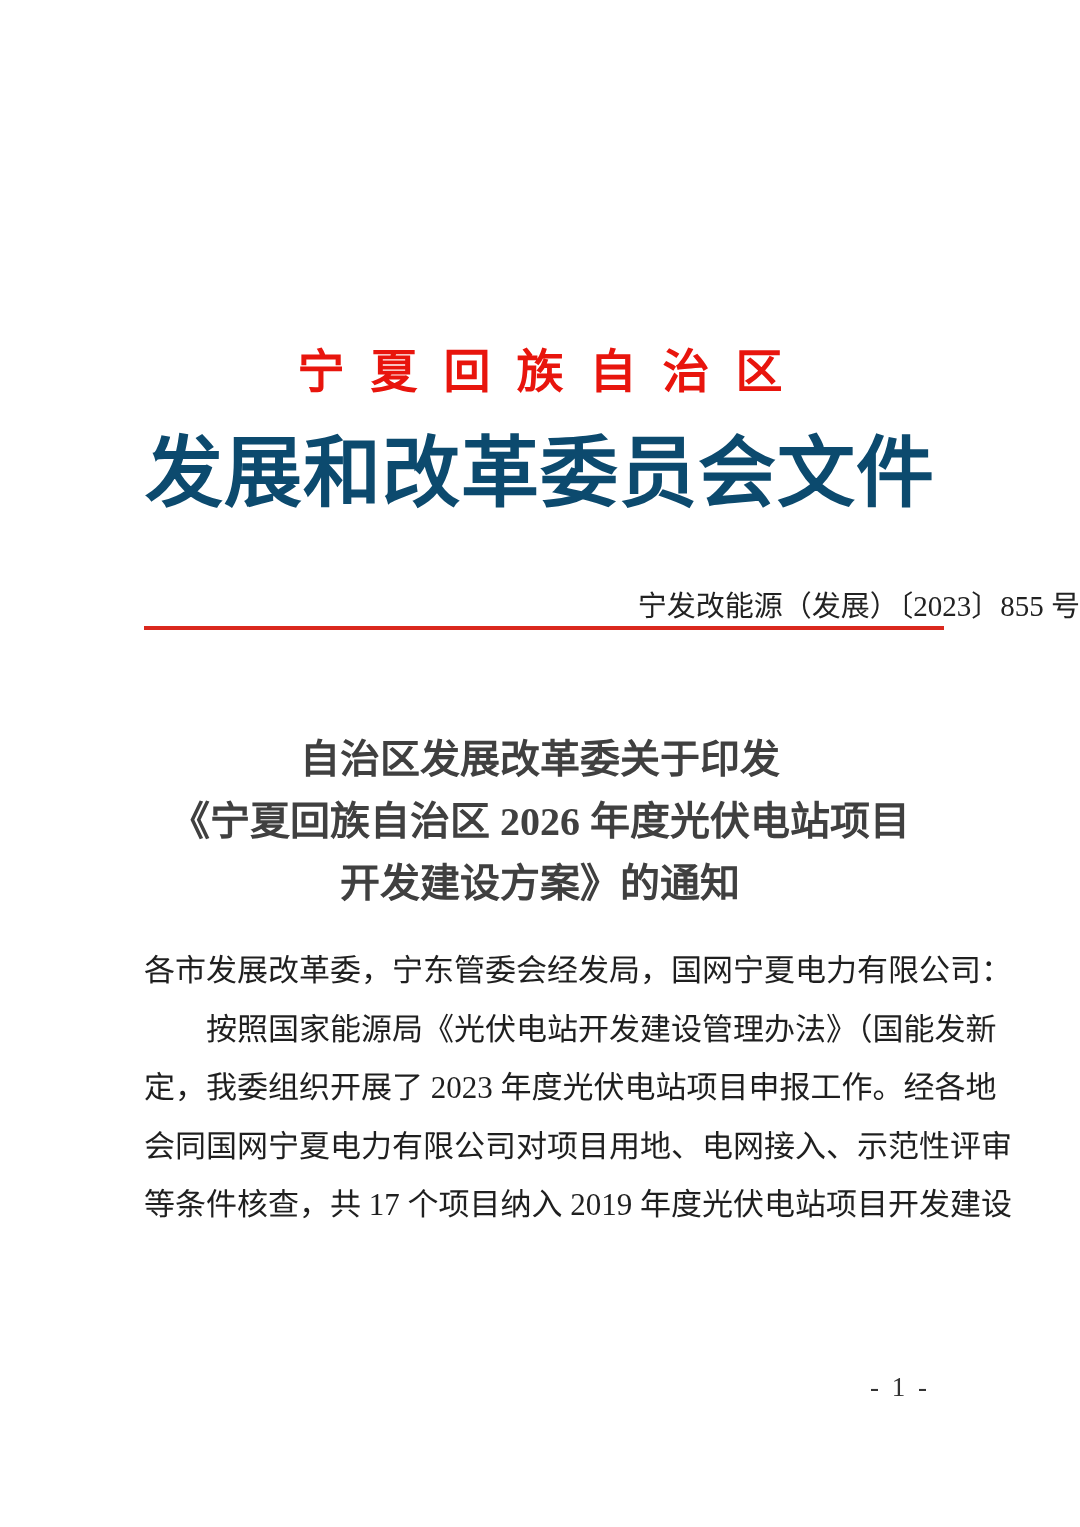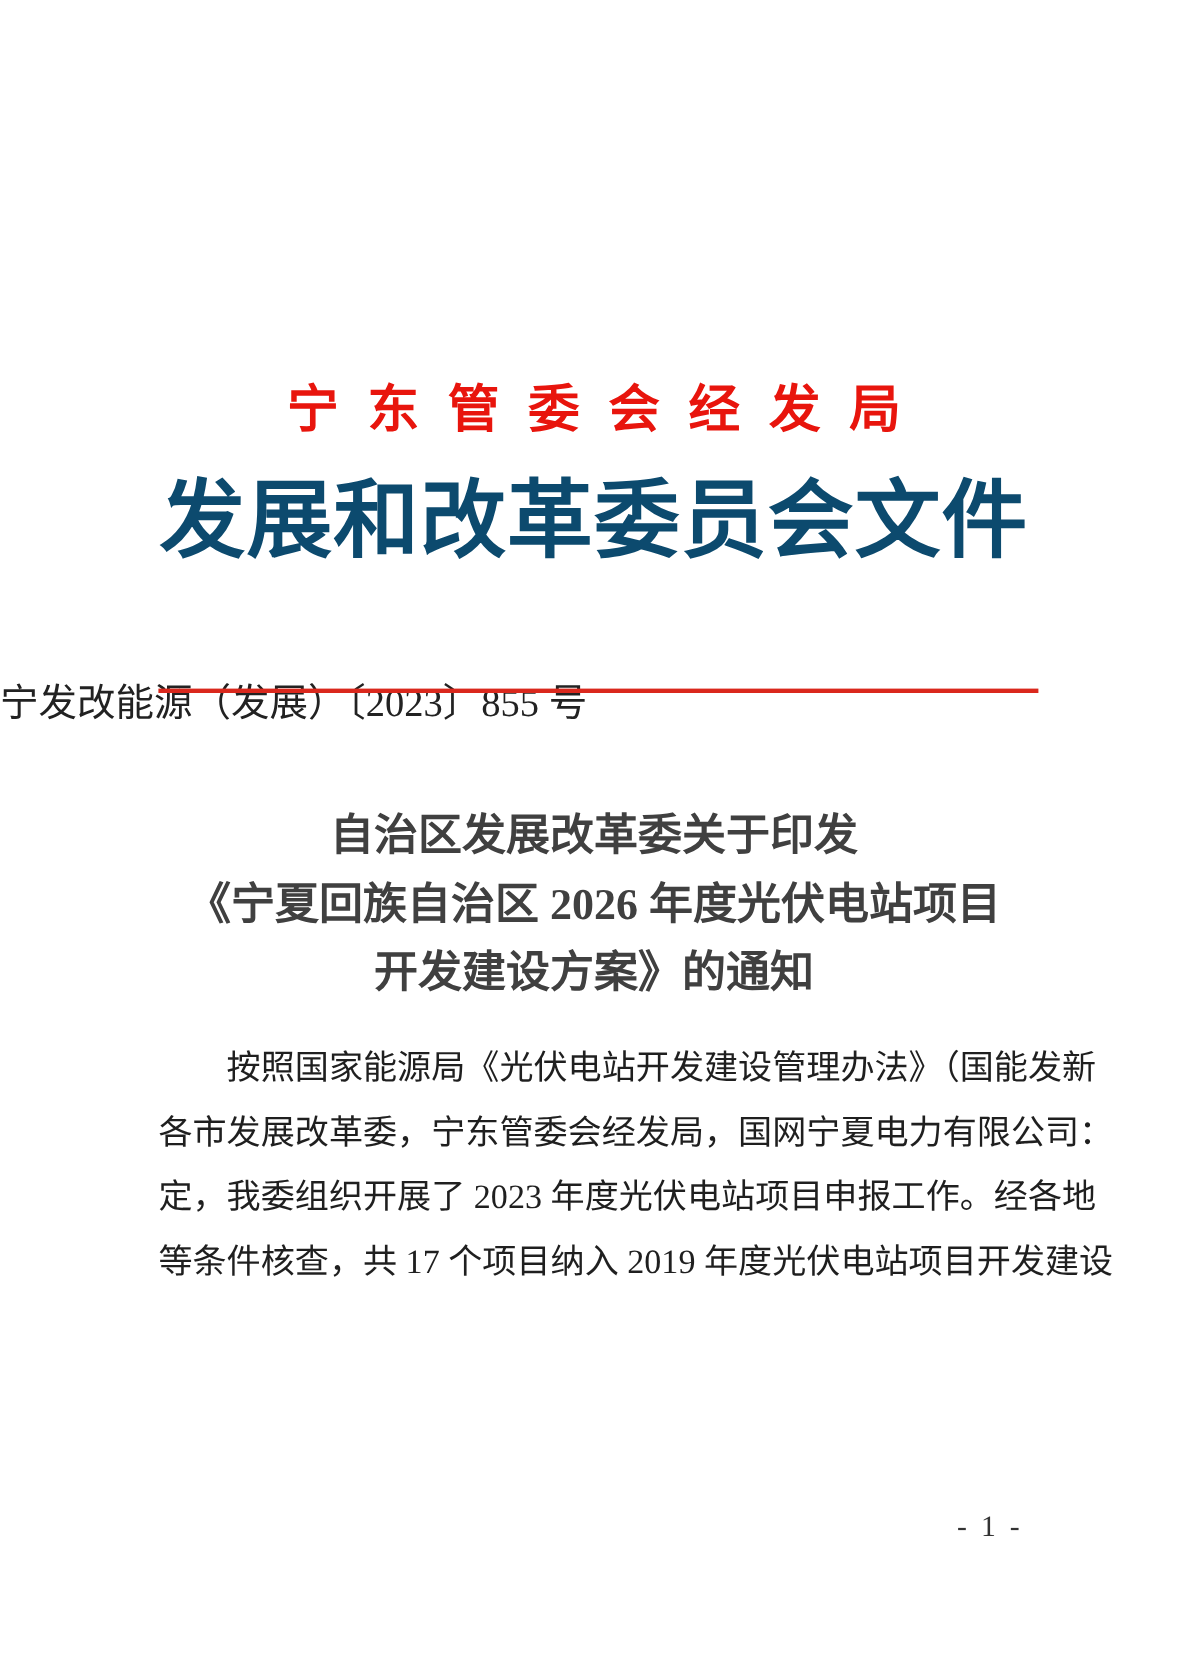--- a/index.html
+++ b/index.html
@@ -41,25 +41,24 @@
     color: #0c4a6e;
     letter-spacing: 1px;
     white-space: nowrap;
   }
   
   .doc-number {
     position: absolute;
     top: 582px;
     left: 0;
     width: 100%;
-    text-align: left;
-    font-size: 35px;
+    text-align: right;
+    font-size: 29px;
     color: #222222;
     white-space: nowrap;
-    margin-top: 28px;
   }
   .red-divider {
     position: absolute;
     top: 626px;
     left: 144px;
     width: 800px;
     height: 4px;
     background: #da281d;
   }
   
@@ -102,36 +101,37 @@
     color: #333333;
     letter-spacing: 3px;
     white-space: nowrap;
   }
 </style>
 </head>
 <body>
 
 <div class="page">
 
-  <div class="region-name">宁东管委会经发局</div>
+  <div class="region-name">宁夏回族自治区</div>
 
   <div class="agency-title">发展和改革委员会文件</div>
 
   <div class="doc-number">宁发改能源（发展）〔2023〕855 号</div>
 
   <div class="red-divider"></div>
 
   <div class="notice-title">
     <div>自治区发展改革委关于印发</div>
     <div>《宁夏回族自治区 2026 年度光伏电站项目</div>
     <div>开发建设方案》的通知</div>
   </div>
 
   <div class="body-text">
+    <div class="line">各市发展改革委，宁东管委会经发局，国网宁夏电力有限公司：</div>
     <div class="line indent">按照国家能源局《光伏电站开发建设管理办法》（国能发新</div>
-    <div class="line">各市发展改革委，宁东管委会经发局，国网宁夏电力有限公司：</div>
     <div class="line">定，我委组织开展了 2023 年度光伏电站项目申报工作。经各地</div>
+    <div class="line">会同国网宁夏电力有限公司对项目用地、电网接入、示范性评审</div>
     <div class="line">等条件核查，共 17 个项目纳入 2019 年度光伏电站项目开发建设</div>
   </div>
 
   <div class="page-number">- 1 -</div>
 
 </div>
 
 </body></html>

